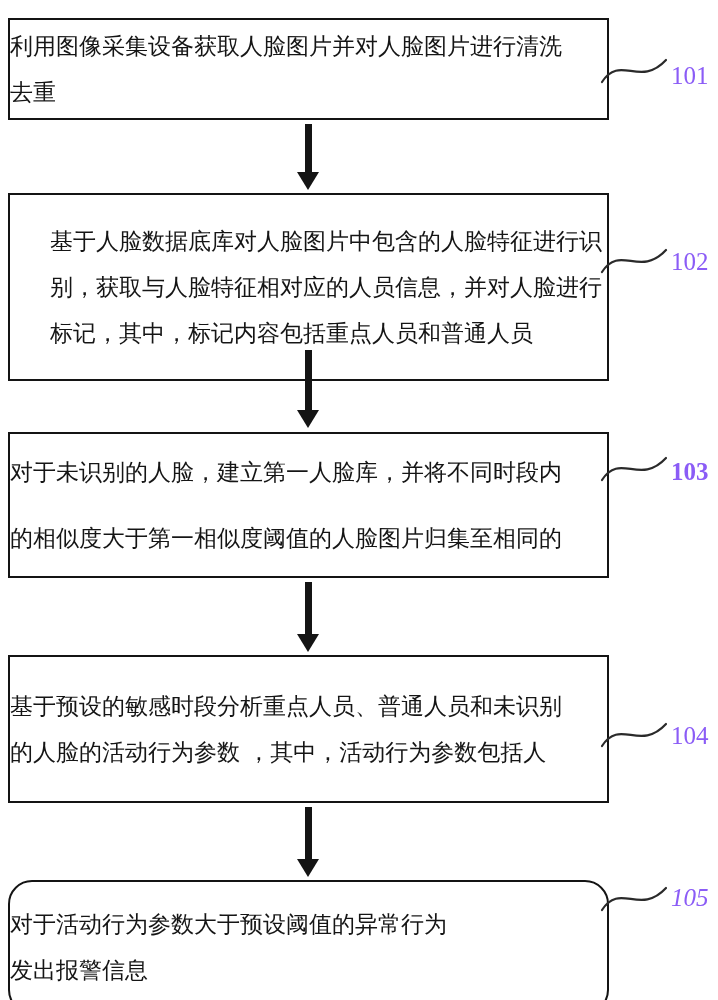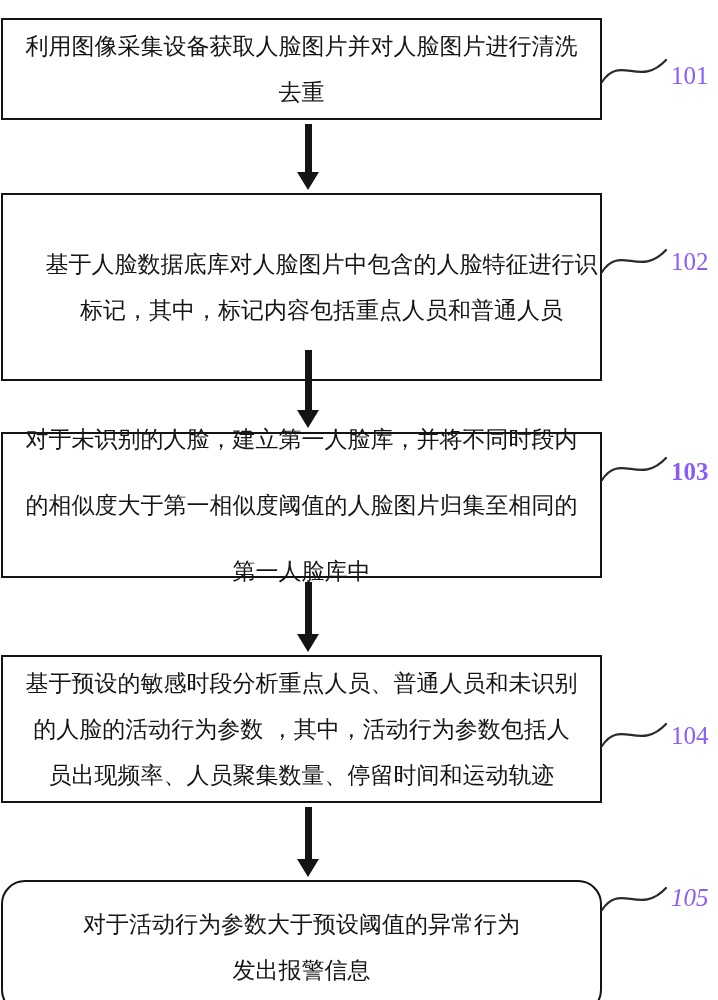--- a/index.html
+++ b/index.html
@@ -6,28 +6,28 @@
   .figure{
     position:relative;
     width:718px;height:1000px;
     background:#ffffff;
     font-family:"DejaVu Sans","Liberation Sans",sans-serif;
     color:#111;
     overflow:hidden;
   }
   .step-box{
     position:absolute;
-    left:1px;width:601px;
+    left:8px;width:601px;
     box-sizing:border-box;
     border:2px solid #141414;
     background:#ffffff;
     display:flex;
     flex-direction:column;
     justify-content:center;
-    align-items:center;
+    align-items:flex-start;
     text-align:center;
   }
   .step-line{
     font-size:23px;
     line-height:46px;
     white-space:nowrap;
     color:#151515;
   }
   .arrow{
     position:absolute;
@@ -105,51 +105,50 @@
   </svg>
   <div class="step-number" id="num-0">101</div>
 
   <div class="arrow" id="arrow-0">
     <div class="arrow-shaft"></div>
     <div class="arrow-head"></div>
   </div>
 
   <div class="step-box" id="box-1">
     <div class="step-line">基于人脸数据底库对人脸图片中包含的人脸特征进行识</div>
+    <div class="step-line">别，获取与人脸特征相对应的人员信息，并对人脸进行</div>
     <div class="step-line">标记，其中，标记内容包括重点人员和普通人员</div>
   </div>
   <svg class="lead-line" id="lead-1" viewBox="0 0 68 34">
     <path d="M2,30 C20,2 40,36 66,8"></path>
   </svg>
   <div class="step-number" id="num-1">102</div>
 
   <div class="arrow" id="arrow-1">
     <div class="arrow-shaft"></div>
     <div class="arrow-head"></div>
   </div>
 
   <div class="step-box" id="box-2">
     <div class="step-line">对于未识别的人脸，建立第一人脸库，并将不同时段内</div>
     <div class="step-line">的相似度大于第一相似度阈值的人脸图片归集至相同的</div>
-    <div class="step-line">第一人脸库中</div>
   </div>
   <svg class="lead-line" id="lead-2" viewBox="0 0 68 34">
     <path d="M2,30 C20,2 40,36 66,8"></path>
   </svg>
   <div class="step-number" id="num-2">103</div>
 
   <div class="arrow" id="arrow-2">
     <div class="arrow-shaft"></div>
     <div class="arrow-head"></div>
   </div>
 
   <div class="step-box" id="box-3">
     <div class="step-line">基于预设的敏感时段分析重点人员、普通人员和未识别</div>
     <div class="step-line">的人脸的活动行为参数 ，其中，活动行为参数包括人</div>
-    <div class="step-line">员出现频率、人员聚集数量、停留时间和运动轨迹</div>
   </div>
   <svg class="lead-line" id="lead-3" viewBox="0 0 68 34">
     <path d="M2,30 C20,2 40,36 66,8"></path>
   </svg>
   <div class="step-number" id="num-3">104</div>
 
   <div class="arrow" id="arrow-3">
     <div class="arrow-shaft"></div>
     <div class="arrow-head"></div>
   </div>

